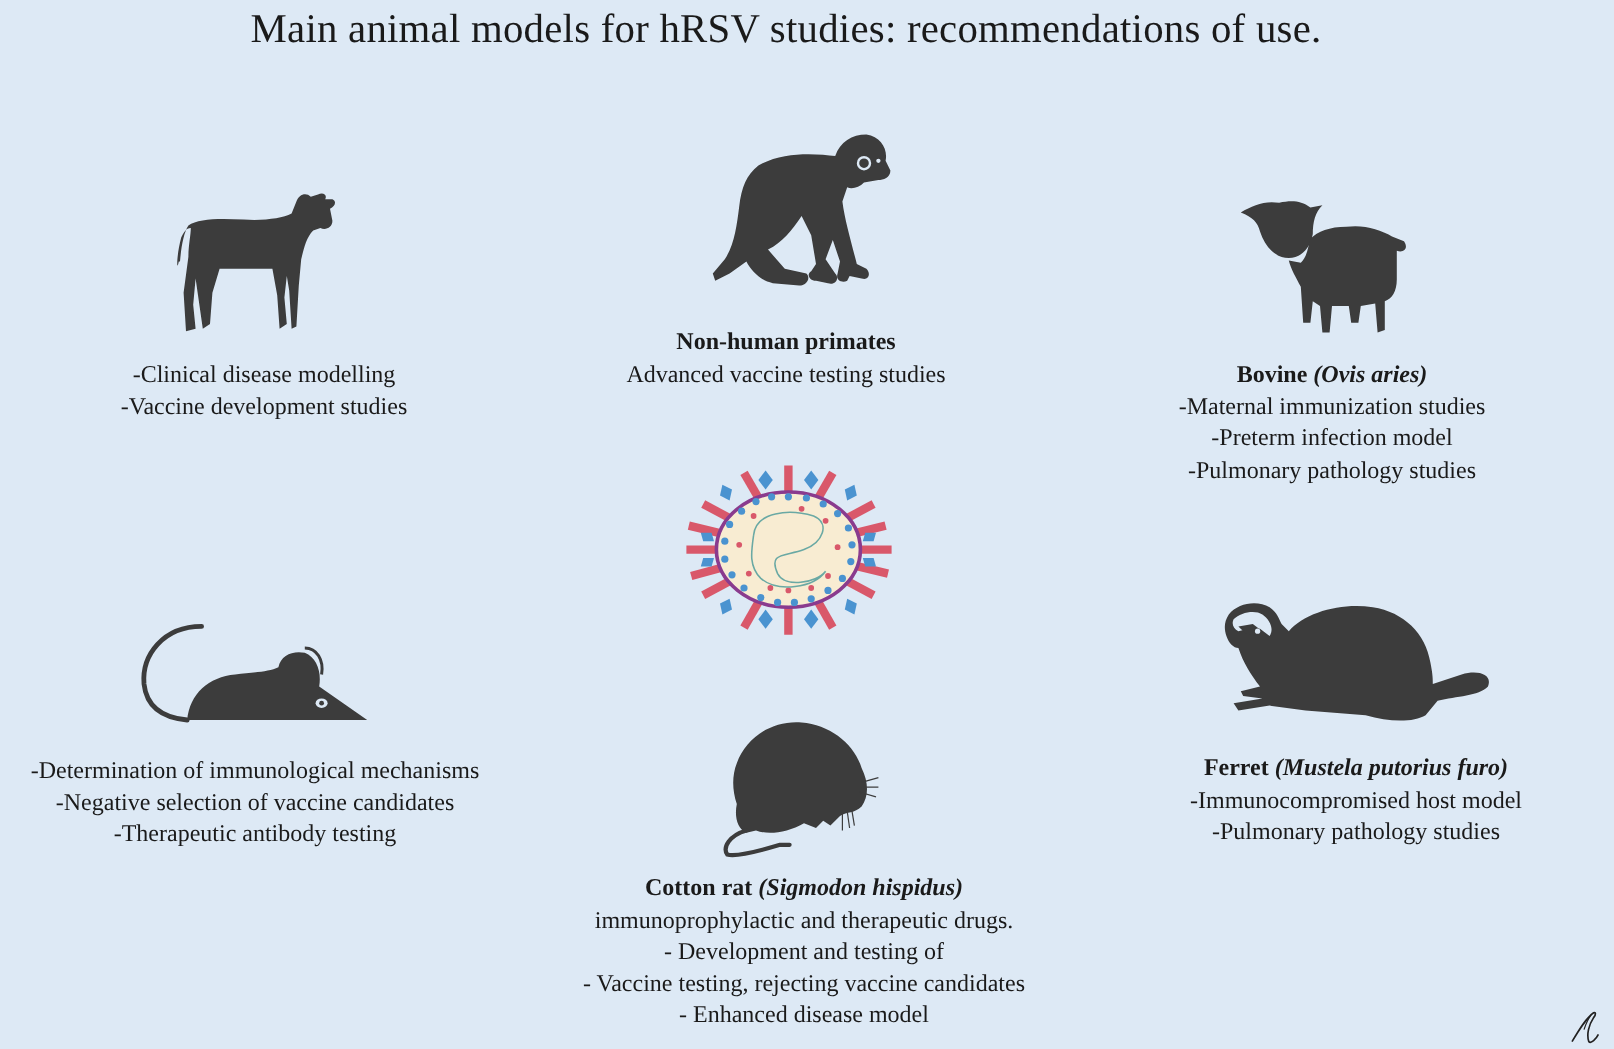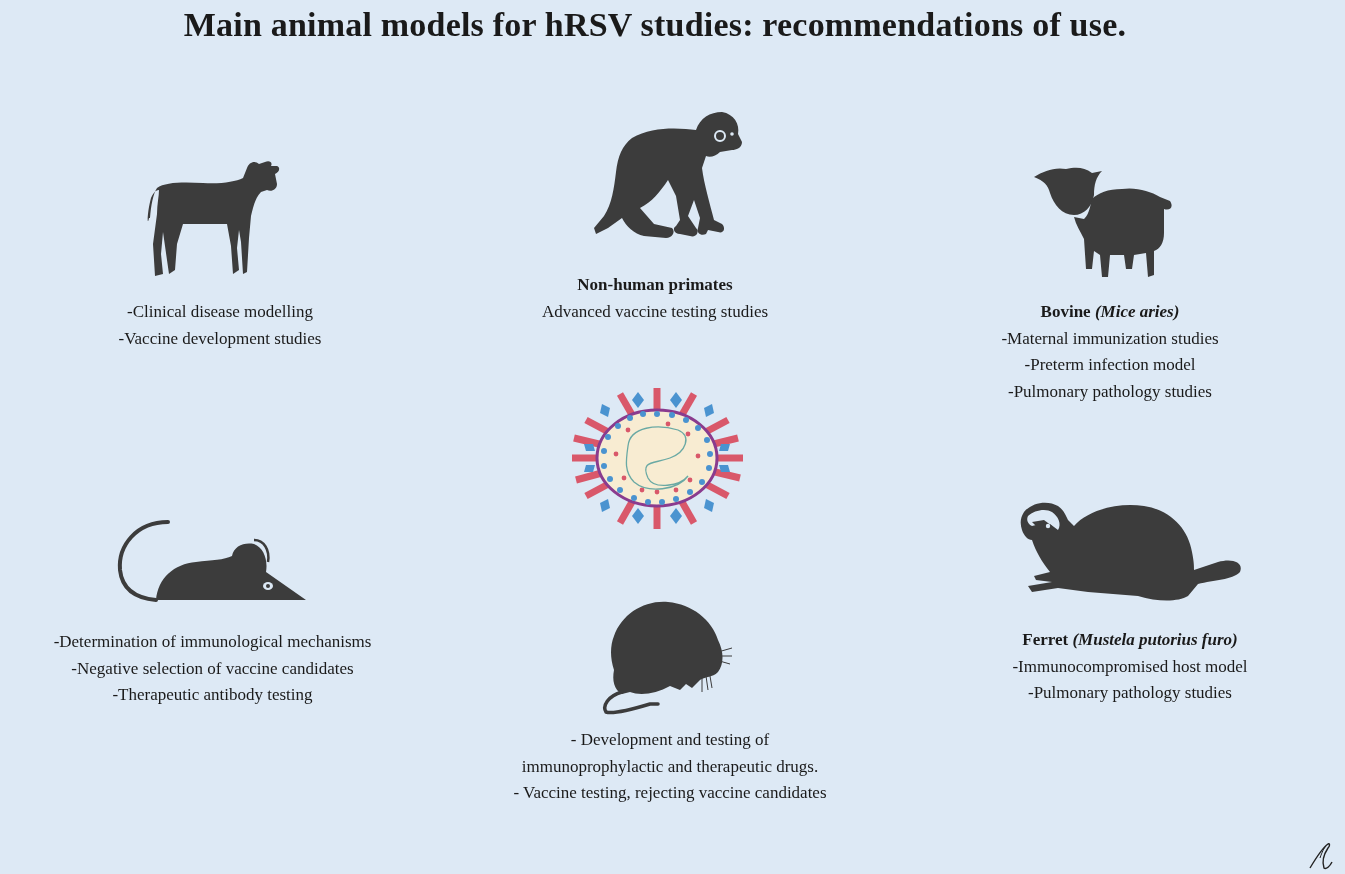--- a/index.html
+++ b/index.html
@@ -5,28 +5,28 @@
   html, body { margin: 0; padding: 0; }
   body {
     width: 1345px; height: 874px;
     background: #dde9f5;
     position: relative; overflow: hidden;
     font-family: "Liberation Serif", "DejaVu Serif", serif;
     color: #1a1a1a;
   }
   .title {
     position: absolute; left: 0; width: 1310px; top: 6px;
-    text-align: center; font-weight: bold; font-size: 34px;
+    text-align: center; font-weight: normal; font-size: 34px;
     letter-spacing: 0.2px;
   }
   .icon { position: absolute; }
   .icon svg { display: block; width: 100%; height: 100%; }
   .block {
     position: absolute; text-align: center;
-    font-size: 17px; line-height: 26.5px; white-space: nowrap;
+    font-size: 20px; line-height: 26.5px; white-space: nowrap;
   }
   .block .head { font-weight: bold; }
   .block .head i { font-weight: bold; font-style: italic; }
   .sig {
     position: absolute; left: 1306px; top: 840px; width: 30px; height: 32px;
   }
 </style>
 </head>
 <body>
 
@@ -54,21 +54,21 @@
   <div>Advanced vaccine testing studies</div>
 </div>
 
 <div class="icon" style="left:1030px;top:163px;width:148px;height:116px;">
   <svg viewBox="0 0 148 116">
     <path fill="#3c3c3c" d="M4 14 C14 8 24 4 36 6 C46 4 54 4 62 10 L72 8 C66 14 64 22 64 32 C62 44 54 52 44 52 C32 52 24 42 20 30 C18 22 14 18 4 14 Z"></path>
     <path fill="#3c3c3c" d="M62 36 C68 30 78 26 92 26 C106 24 120 28 130 34 L140 38 C144 44 140 48 134 46 L134 70 C134 80 130 86 124 88 L124 112 L118 114 L116 90 L104 92 L102 106 L96 106 L94 92 L80 92 L78 114 L72 114 L70 92 L64 88 L62 106 L56 106 L54 76 C50 68 46 62 44 54 L54 56 C60 50 60 42 62 36 Z"></path>
   </svg>
 </div>
 <div class="block" style="left:930px;width:360px;top:299px;">
-  <div class="head"><span>Bovine</span> <i>(Mice aries)</i></div>
+  <div class="head"><span>Bovine</span> <i>(Ovis aries)</i></div>
   <div>-Maternal immunization studies</div>
   <div>-Preterm infection model</div>
   <div>-Pulmonary pathology studies</div>
 </div>
 
 <div class="icon" style="left:568px;top:386px;width:178px;height:145px;">
   <svg viewBox="0 0 178 145">
     <g stroke="#d9586a" stroke-width="7" stroke-linecap="butt">
       <line x1="89" y1="72" x2="89" y2="2"></line>
       <line x1="89" y1="72" x2="89" y2="143"></line>
@@ -164,23 +164,25 @@
       <line x1="118" y1="56" x2="132" y2="52"></line>
         <line x1="118" y1="60" x2="132" y2="60"></line>
         <line x1="116" y1="64" x2="130" y2="68"></line>
       <line x1="106" y1="80" x2="108" y2="94"></line>
         <line x1="110" y1="80" x2="112" y2="92"></line>
         <line x1="102" y1="82" x2="102" y2="96"></line>
     </g>
   </svg>
 </div>
 <div class="block" style="left:450px;width:440px;top:727px;">
+  <div class="head"><span>Cotton rat</span> <i>(Sigmodon hispidus)</i></div>
+  <div>immunoprophylactic and therapeutic drugs.</div>
   <div>- Development and testing of</div>
-  <div>immunoprophylactic and therapeutic drugs.</div>
   <div>- Vaccine testing, rejecting vaccine candidates</div>
+  <div>- Enhanced disease model</div>
 </div>
 
 <div class="icon" style="left:1018px;top:496px;width:226px;height:108px;">
   <svg viewBox="0 0 226 108">
     <path fill="#3c3c3c" d="M6 16 C14 6 30 4 40 10 C46 14 48 20 50 24 L56 30 C70 14 100 6 126 10 C152 14 170 32 174 56 C176 66 176 70 176 74 L200 66 C214 62 226 66 222 76 C214 84 196 84 180 88 L170 100 C160 106 140 106 120 100 L70 96 L40 92 L14 96 L10 90 L34 86 L18 84 L16 80 L32 76 C24 66 18 56 14 44 C10 44 6 40 4 34 C2 28 2 22 6 16 Z"></path>
     <path fill="#dde9f5" d="M10 20 C16 14 28 12 34 16 C40 20 44 28 40 34 L32 28 L22 28 L14 30 C10 28 8 24 10 20 Z"></path>
     <path fill="#3c3c3c" d="M14 26 L26 24 L34 30 L28 34 L20 32 Z"></path>
     <circle cx="30" cy="30" r="2.2" fill="#dde9f5"></circle>
   </svg>
 </div>

